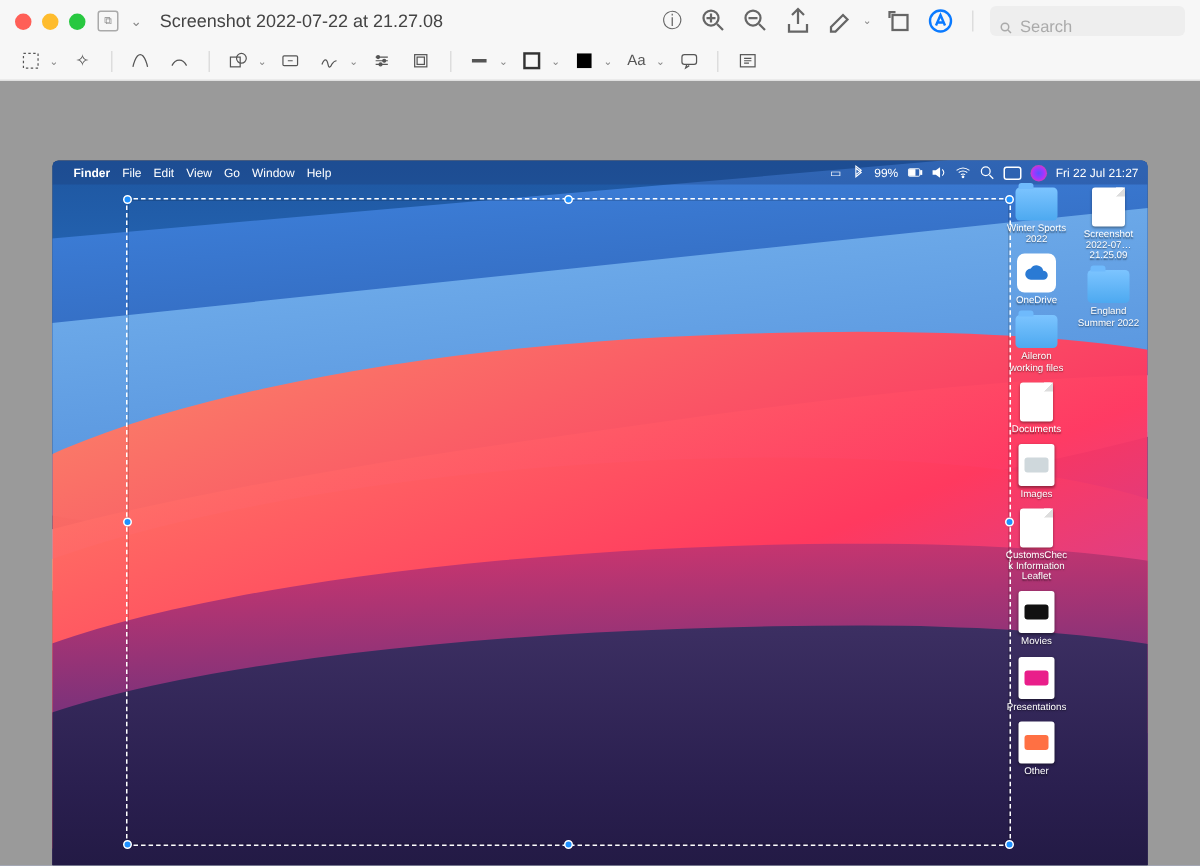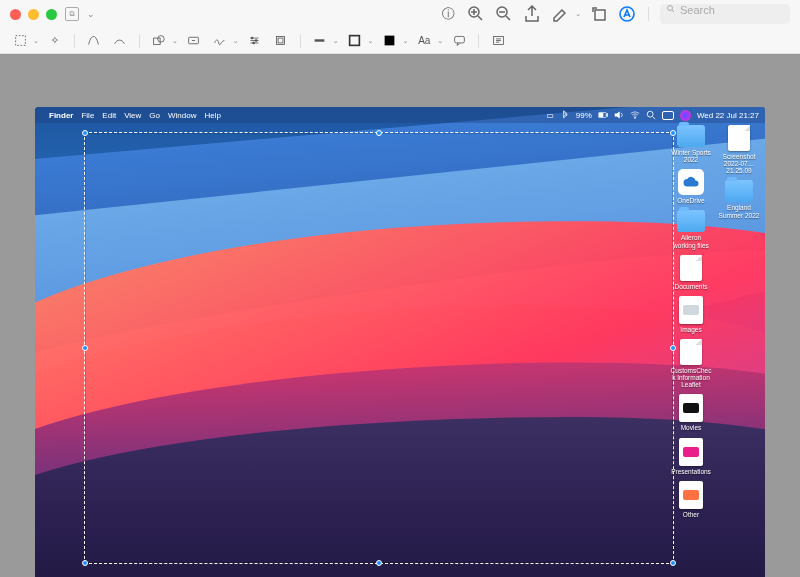--- a/index.html
+++ b/index.html
@@ -10,21 +10,21 @@
 .titlebar { height: 28px; display: flex; align-items: center; padding: 0 10px; gap: 8px; background: #f7f7f7; }
 .traffic { display: flex; gap: 7px; align-items: center; }
 .dot { width: 11px; height: 11px; border-radius: 50%; }
 .dot.red { background: #ff5f57; } .dot.yellow { background: #febc2e; } .dot.green { background: #28c840; }
 .doc-icon { width: 14px; height: 14px; border: 1px solid #aaa; border-radius: 2px; display:inline-flex;align-items:center;justify-content:center;font-size:7px;color:#888;}
 .chev { font-size: 9px; color: #888; }
 .title { font-size: 12px; font-weight: 500; color: #444; margin-left: 4px; flex: 0 0 auto; }
 .spacer { flex: 1; }
 .tb-icon { width: 20px; height: 20px; display:flex; align-items:center; justify-content:center; color: #666; font-size: 13px; }
 .tb-sep { width: 1px; height: 14px; background: #ddd; margin: 0 3px; }
-.search-box { width: 130px; height: 20px; background: #eee; border-radius: 4px; font-size: 11px; color: #aaa; display:flex; align-items:flex-start; padding: 0 6px; gap: 4px; }
+.search-box { width: 130px; height: 20px; background: #eee; border-radius: 4px; font-size: 11px; color: #aaa; display:flex; align-items:flex-end; padding: 0 6px; gap: 4px; }
 
 .toolbar2 { height: 26px; display: flex; align-items: center; padding: 0 10px; gap: 6px; background: #f7f7f7; border-bottom: 1px solid #e0e0e0; }
 .tool { width: 20px; height: 20px; display:flex; align-items:center; justify-content:center; color:#555; font-size:11px; border-radius:3px; }
 .tool svg { width:13px; height:13px; }
 .mini-chev { font-size:7px; color:#888; margin-left:-3px; }
 
 .canvas { flex: 1; background: #9a9a9a; display: flex; align-items: flex-end; justify-content: center; overflow: hidden; }
 
 
 .shot { width: 730px; height: 470px; position: relative; overflow: hidden; background: #1a2a55; border-radius: 4px 4px 0 0; padding-left: 42px; }
@@ -74,20 +74,21 @@
 <div class="window">
 
   <div class="titlebar">
     <div class="traffic">
       <div class="dot red"></div>
       <div class="dot yellow"></div>
       <div class="dot green"></div>
     </div>
     <span class="doc-icon">⧉</span>
     <span class="chev">⌄</span>
+    <span class="title">Screenshot 2022-07-22 at 21.27.08</span>
     <div class="spacer"></div>
     <div class="tb-icon">ⓘ</div>
     <div class="tb-icon">
         <svg viewBox="0 0 20 20" fill="none" stroke="currentColor" stroke-width="1.5">
           <circle cx="8" cy="8" r="5"></circle>
           <path d="M12 12l4 4M8 5v6M5 8h6"></path>
         </svg>
       </div>
     <div class="tb-icon">
         <svg viewBox="0 0 20 20" fill="none" stroke="currentColor" stroke-width="1.5">
@@ -251,21 +252,21 @@
           <svg viewBox="0 0 14 10" fill="none" stroke="#fff">
               <path d="M1 3c4-3 8-3 12 0M3 5c3-2 5-2 8 0M5 7c1.5-1 2.5-1 4 0"></path>
               <circle cx="7" cy="9" r="0.8" fill="#fff"></circle>
             </svg>
           <svg viewBox="0 0 12 12" fill="none" stroke="#fff">
               <circle cx="5" cy="5" r="3.5"></circle>
               <path d="M8 8l3 3"></path>
             </svg>
           <span class="cc"></span>
           <span style="width:11px;height:11px;border-radius:50%;background:radial-gradient(circle,#55f,#a3f,#f55);display:inline-block"></span>
-          <span>Wed 22 Jul  21:27</span>
+          <span>Fri 22 Jul  21:27</span>
         </div>
       </div>
 
       <div class="selection" id="sel" style="left: 49px; top: 25px; width: 590px; height: 432px;">
         <div class="handle h-nw"></div>
         <div class="handle h-n"></div>
         <div class="handle h-ne"></div>
         <div class="handle h-e"></div>
         <div class="handle h-se"></div>
         <div class="handle h-s"></div>

